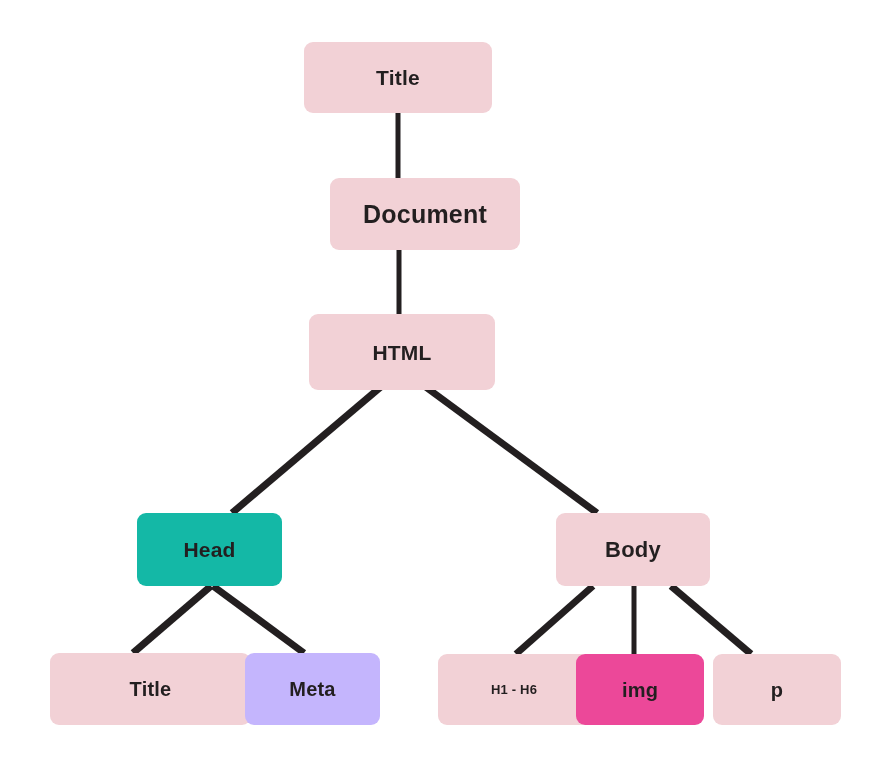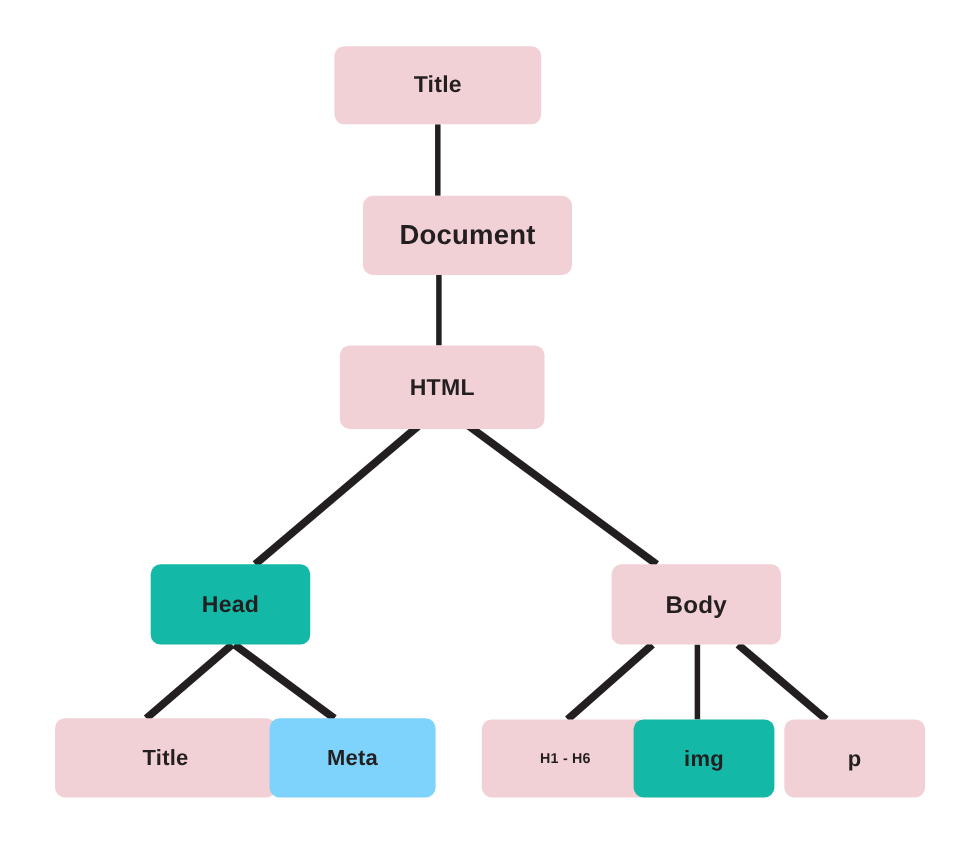--- a/index.html
+++ b/index.html
@@ -74,27 +74,27 @@
       </div>
       <div class="node" style="left: 137px; top: 513px; width: 145px; height: 73px; background: #14b8a6; color: rgb(35, 31, 32); border-radius: 9px; font-size: 21px;">
         <span class="node-label">Head</span>
       </div>
       <div class="node" style="left: 556px; top: 513px; width: 154px; height: 73px; background: rgb(242, 209, 214); color: rgb(35, 31, 32); border-radius: 9px; font-size: 22px;">
         <span class="node-label">Body</span>
       </div>
       <div class="node" style="left: 50px; top: 653px; width: 201px; height: 72px; background: rgb(242, 209, 214); color: rgb(35, 31, 32); border-radius: 9px; font-size: 20px;">
         <span class="node-label">Title</span>
       </div>
-      <div class="node" style="left: 245px; top: 653px; width: 151px; height: 72px; background: #7dd3fc; color: rgb(35, 31, 32); border-radius: 9px; font-size: 20px;">
+      <div class="node" style="left: 245px; top: 653px; width: 135px; height: 72px; background: #c4b5fd; color: rgb(35, 31, 32); border-radius: 9px; font-size: 20px;">
         <span class="node-label">Meta</span>
       </div>
       <div class="node" style="left: 438px; top: 654px; width: 152px; height: 71px; background: rgb(242, 209, 214); color: rgb(35, 31, 32); border-radius: 9px; font-size: 13px;">
         <span class="node-label">H1 - H6</span>
       </div>
-      <div class="node" style="left: 576px; top: 654px; width: 128px; height: 71px; background: #14b8a6; color: rgb(35, 31, 32); border-radius: 9px; font-size: 20px; text-align: center;">
+      <div class="node" style="left: 576px; top: 654px; width: 128px; height: 71px; background: #ec4899; color: rgb(35, 31, 32); border-radius: 9px; font-size: 20px; text-align: center;">
         <span class="node-label">img</span>
       </div>
       <div class="node" style="left: 713px; top: 654px; width: 128px; height: 71px; background: rgb(242, 209, 214); color: rgb(35, 31, 32); border-radius: 9px; font-size: 20px;">
         <span class="node-label">p</span>
       </div>
     </div>
 
 </div>
 
 </body></html>

